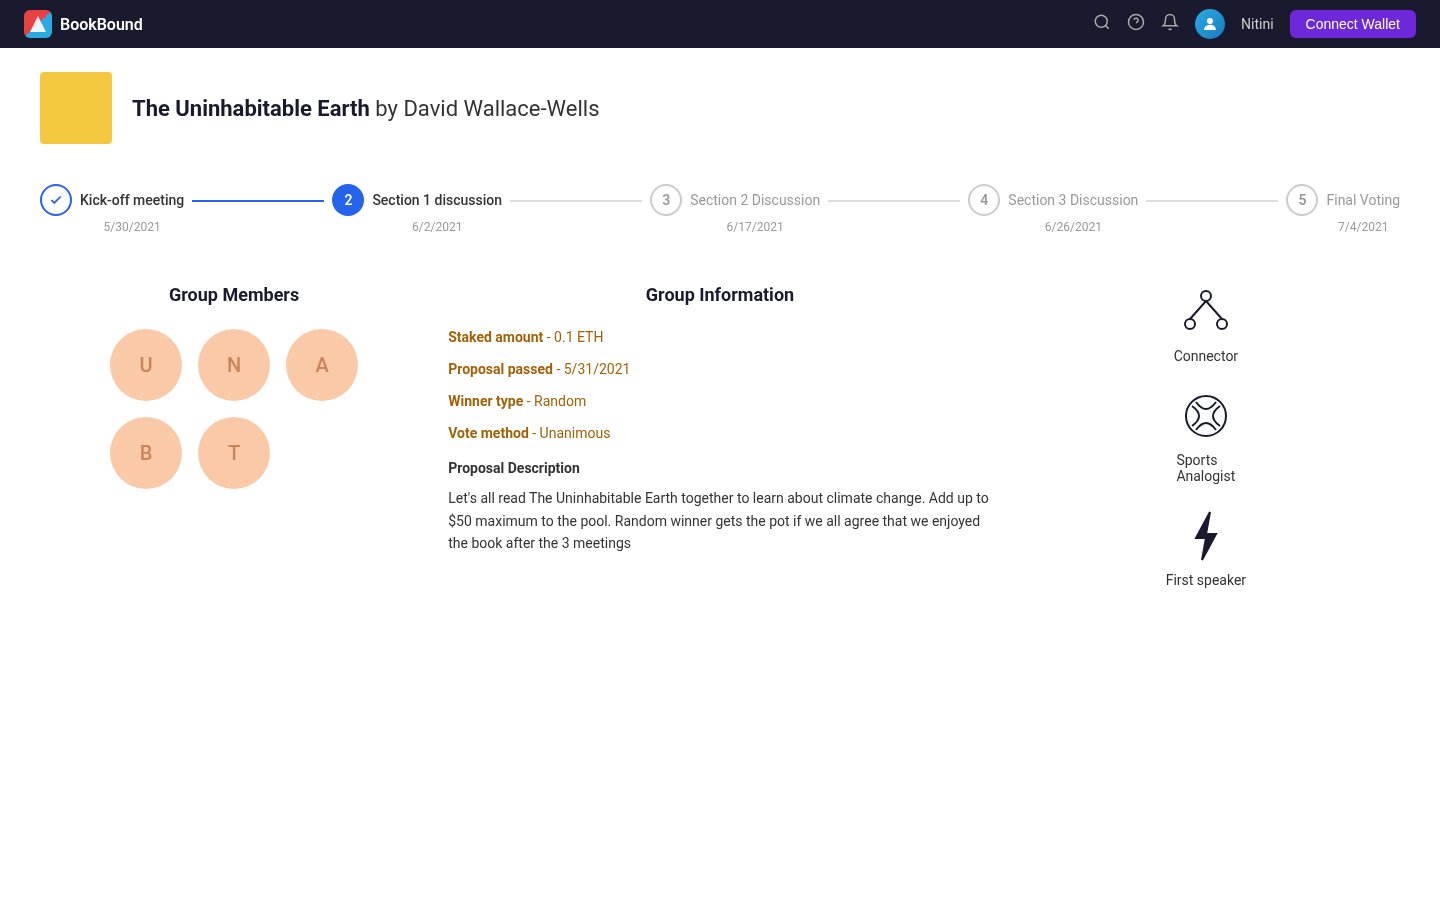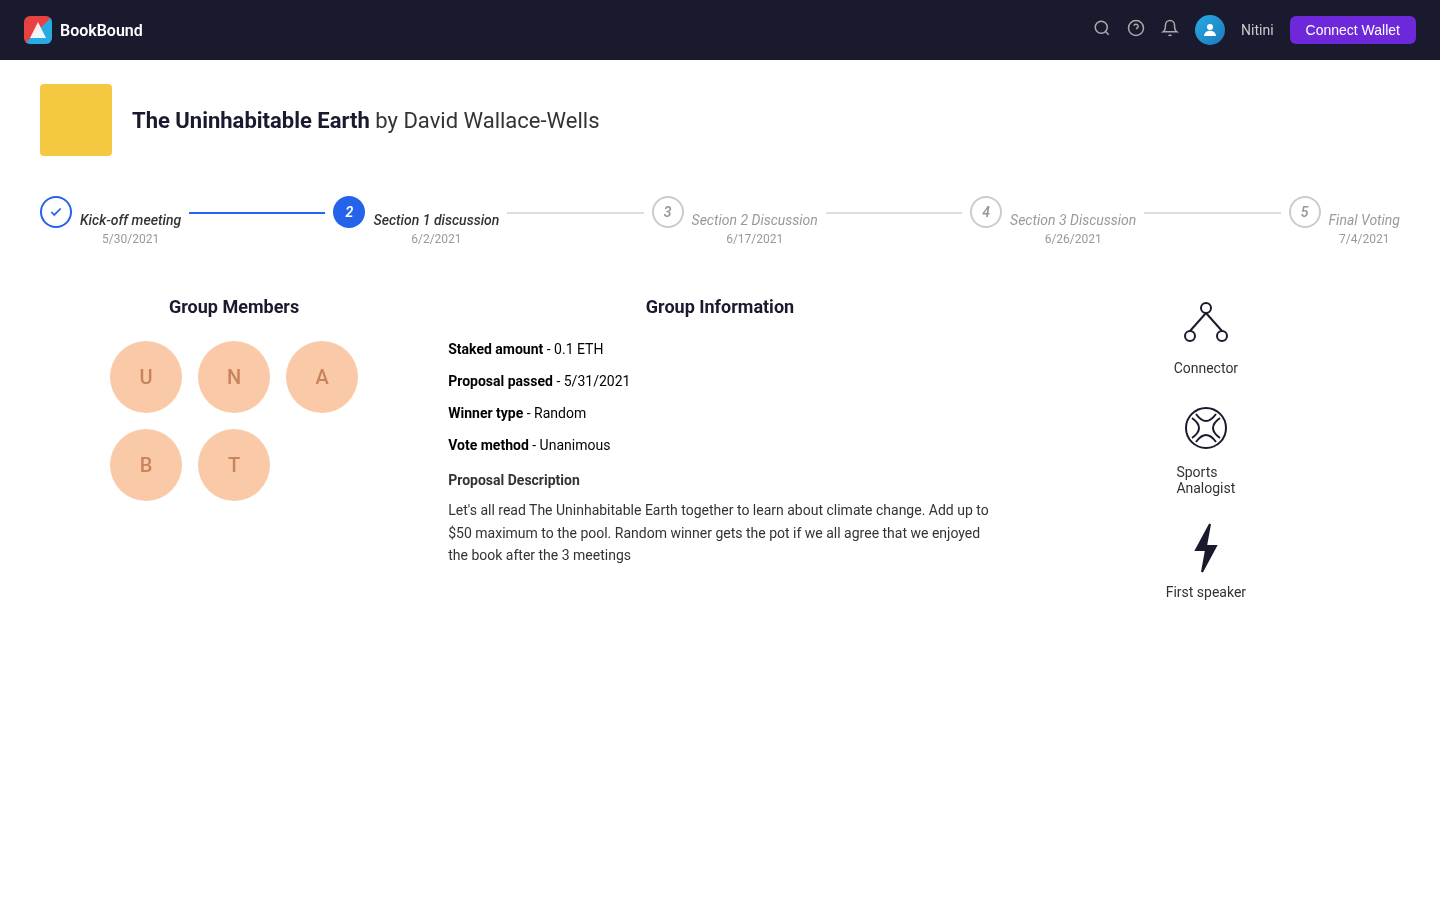--- a/index.html
+++ b/index.html
@@ -4,21 +4,21 @@
   <style>
     * { box-sizing: border-box; margin: 0; padding: 0; }
     body { font-family: -apple-system, BlinkMacSystemFont, 'Segoe UI', Roboto, sans-serif; background: #fff; color: #1a1a2e; }
 
     
     .navbar {
       background: #1a1a2e;
       display: flex;
       align-items: center;
       padding: 0 24px;
-      height: 60px;
+      height: 48px;
       justify-content: space-between;
     }
     .navbar-left { display: flex; align-items: center; gap: 8px; }
     .navbar-logo {
       width: 28px; height: 28px;
       background: linear-gradient(135deg, #e84142 50%, #29abe2 50%);
       border-radius: 6px;
       display: flex; align-items: center; justify-content: center;
     }
     .navbar-title { color: white; font-size: 16px; font-weight: 600; }
@@ -57,21 +57,21 @@
     .book-title-bold { font-weight: 700; }
     .book-title-author { font-weight: 400; color: #333; }
 
     
     .steps-container {
       display: flex;
       align-items: flex-start;
       margin-bottom: 50px;
     }
     .step { display: flex; flex-direction: column; align-items: center; }
-    .step-header { display: flex; align-items: flex-end; font-style: italic; }
+    .step-header { display: flex; align-items: center; }
     .step-circle {
       width: 32px; height: 32px; border-radius: 50%;
       display: flex; align-items: center; justify-content: center;
       font-size: 14px; font-weight: 600;
       flex-shrink: 0;
     }
     .step-circle.done { background: white; border: 2px solid #2563eb; color: #2563eb; }
     .step-circle.active { background: #2563eb; color: white; }
     .step-circle.inactive { background: white; border: 2px solid #ccc; color: #999; }
     .step-label { margin-left: 8px; font-size: 14px; font-weight: 500; color: #333; }
@@ -94,21 +94,21 @@
     .members-grid { display: grid; grid-template-columns: repeat(3, 72px); gap: 16px; justify-content: center; }
     .member-avatar {
       width: 72px; height: 72px; border-radius: 50%;
       background: #f9c9a8;
       display: flex; align-items: center; justify-content: center;
       font-size: 20px; font-weight: 500; color: #c8845a;
     }
 
     
     .group-info { }
-    .info-row { margin-bottom: 16px; font-size: 14px; color: #000000; }
+    .info-row { margin-bottom: 16px; font-size: 14px; color: #a16207; }
     .info-label { font-weight: 700; }
     .info-desc { font-size: 14px; color: #333; line-height: 1.6; }
     .info-desc-title { font-weight: 700; margin-bottom: 8px; }
 
     
     .badges-col { display: flex; flex-direction: column; align-items: center; gap: 24px; }
     .badge-item { display: flex; flex-direction: column; align-items: center; gap: 8px; }
     .badge-label { font-size: 14px; color: #333; text-align: left; }
 
     

